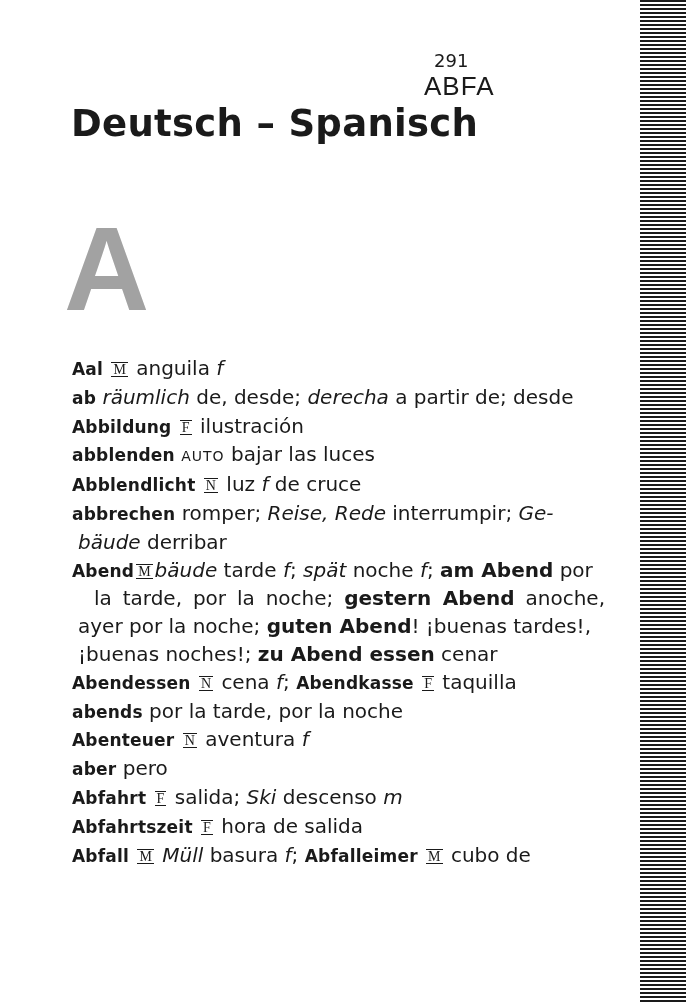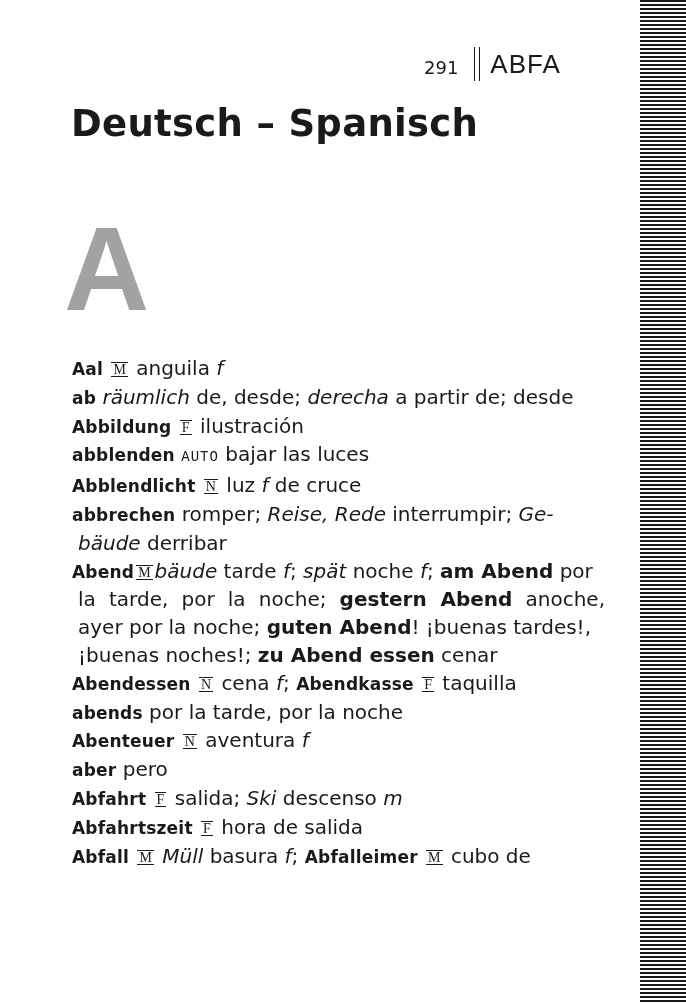--- a/index.html
+++ b/index.html
@@ -1,31 +1,31 @@
 <!DOCTYPE html>
 <html><head>
 <meta charset="utf-8">
 <style>
   html, body { margin: 0; padding: 0; background: #ffffff; }
   body { width: 686px; height: 1004px; position: relative; overflow: hidden;
          font-family: "DejaVu Sans", "Liberation Sans", sans-serif; color: #1a1a1a; }
-  .header { position: absolute; top: 44px; left: 424px; height: 40px; display: flex; align-items: center; }
+  .header { position: absolute; top: 44px; left: 424px; height: 40px; display: flex; align-items: center; flex-direction: column; }
   .page-num { font-size: 18px; margin-right: 16px; margin-top: 6px; }
   .dbl-bar { width: 6px; height: 34px; border-left: 1.5px solid #1a1a1a; border-right: 1.5px solid #1a1a1a; margin-right: 10px; box-sizing: border-box; }
   .guide { font-size: 26px; letter-spacing: 1px; font-family: "Liberation Sans", sans-serif; }
   .title { position: absolute; top: 102px; left: 71px; font-size: 37px; font-weight: bold; letter-spacing: 0.3px; white-space: nowrap; }
   .big-letter { position: absolute; top: 210px; left: 64px; font-size: 118px; font-weight: bold; color: #a2a2a2; font-family: "Liberation Sans", sans-serif; line-height: 1; }
   .entries { position: absolute; top: 355px; left: 72px; width: 533px; font-size: 20px; line-height: 27.8px; }
   .entry { text-align: justify; }
   .entry .cont { padding-left: 6px; display: block; }
   .hw { font-weight: bold; font-size: 17px; letter-spacing: 0.2px; }
   .phr { font-weight: bold; }
   i { font-style: italic; }
   .g { display: inline-block; font-size: 14px; line-height: 13px; border-top: 1.3px solid #1a1a1a; border-bottom: 1.3px solid #1a1a1a; padding: 0 2px; margin: 0 2px; vertical-align: 1px; font-family: "Liberation Serif", serif; }
-  .sc { font-size: 14px; letter-spacing: 1px; font-family: Liberation Mono, monospace; }
+  .sc { font-size: 14px; letter-spacing: 1px; }
   .stripes { position: absolute; top: 0; left: 640px; width: 46px; height: 1004px;
     background: repeating-linear-gradient(to bottom, #1a1a1a 0px, #1a1a1a 2px, #ffffff 2px, #ffffff 4px); }
 </style>
 </head>
 <body>
 
 <div class="header">
   <span class="page-num">291</span>
   <span class="dbl-bar"></span>
   <span class="guide">ABFA</span>
@@ -67,21 +67,21 @@
     <span>luz </span><i>f</i><span> de cruce</span>
   </div>
 
   <div class="entry">
     <span class="hw">abbrechen</span><span> romper; </span><i>Reise, Rede</i><span> interrumpir; </span><i>Ge-</i>
     <span class="cont"><i>bäude</i><span> derribar</span></span>
   </div>
 
   <div class="entry">
     <span class="hw">Abend</span><span class="g">M</span><i>bäude</i><span> tarde </span><i>f</i><span>; </span><i>spät</i><span> noche </span><i>f</i><span>; </span><span class="phr">am Abend</span><span> por</span>
-    <span class="cont" style="text-align: justify; text-align-last: justify;"><span>la tarde, por la noche; </span><span class="phr">gestern Abend</span><span> anoche,</span></span>
+    <span class="cont" style="text-align: justify; text-align-last: justify; margin-left: 16px;"><span>la tarde, por la noche; </span><span class="phr">gestern Abend</span><span> anoche,</span></span>
     <span class="cont"><span>ayer por la noche; </span><span class="phr">guten Abend</span><span>! ¡buenas tardes!,</span></span>
     <span class="cont"><span>¡buenas noches!; </span><span class="phr">zu Abend essen</span><span> cenar</span></span>
   </div>
 
   <div class="entry">
     <span class="hw">Abendessen</span>
     <span class="g">N</span>
     <span>cena </span><i>f</i><span>; </span><span class="hw">Abendkasse</span>
     <span class="g">F</span><span> taquilla</span>
   </div>

